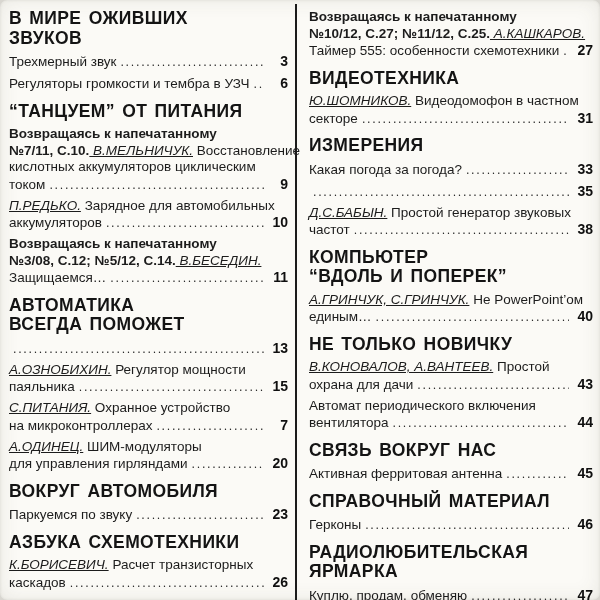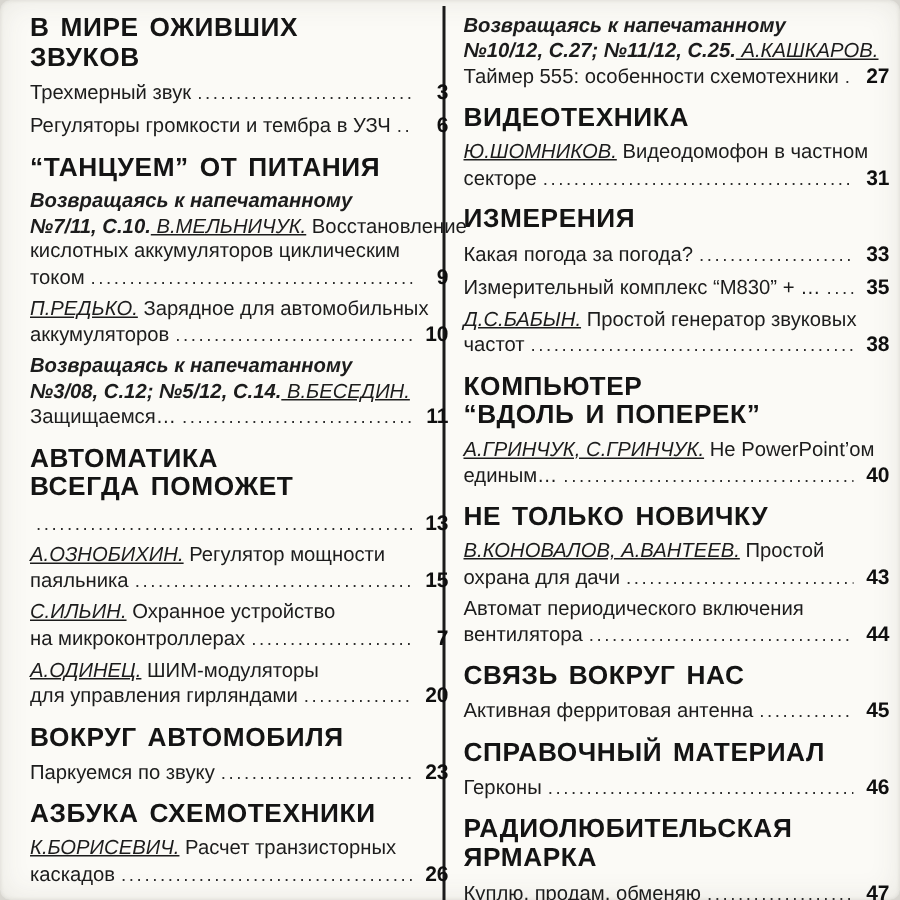--- a/index.html
+++ b/index.html
@@ -3,34 +3,34 @@
 <meta charset="utf-8">
 <style>
   html,body{margin:0;padding:0;background:#d8d6d0;font-family:"Liberation Sans","DejaVu Sans",sans-serif;}
   .page{
     position:relative;width:600px;height:600px;overflow:hidden;
     background:#fbfaf6;border-radius:7px;
     box-shadow:inset 0 0 20px rgba(70,64,52,.10), inset 0 0 3px rgba(70,64,52,.14);
   }
   .divider{position:absolute;left:295px;top:4px;bottom:0;width:2px;background:#1b1b1b;}
   .col{position:absolute;top:9px;}
-  .col-0{left:20px;width:279px;}
+  .col-0{left:9px;width:279px;}
   .col-1{left:309px;width:284px;}
   .section-header{
     font-weight:bold;font-size:17.5px;line-height:19.5px;color:#141414;
     margin:9px 0 5px;letter-spacing:.4px;word-spacing:2px;
   }
   .col > .section-header:first-child{margin-top:0;}
   .entry{margin:0 0 4.5px;font-size:13.5px;line-height:16.5px;color:#1c1c1c;}
   .entry-line{white-space:nowrap;}
   .entry-line.last{display:flex;align-items:baseline;white-space:nowrap;}
   .line-text{white-space:nowrap;}
   .seg-n{font-style:normal;}
   .seg-i{font-style:italic;text-decoration:underline;}
-  .seg-bi{font-style:italic;font-weight:bold;}
+  .seg-bi{font-weight:bold;}
   .leader{
     flex:1;overflow:hidden;white-space:nowrap;
     letter-spacing:1.7px;color:#2c2c2c;margin:0 4px;font-size:12.5px;
   }
   .page-num{font-weight:bold;min-width:20px;text-align:right;color:#0f0f0f;font-size:14px;}
 </style>
 </head>
 <body>
 
 <div class="page">
@@ -96,21 +96,21 @@
       </div>
       <div class="entry">
         <div class="entry-line"><span class="line-text"><span class="seg-i">А.ОЗНОБИХИН.</span><span class="seg-n"> Регулятор мощности</span></span></div>
         <div class="entry-line last">
           <span class="line-text"><span class="seg-n">паяльника</span></span>
           <span class="leader">......................................................................................................................................................</span>
           <span class="page-num">15</span>
         </div>
       </div>
       <div class="entry">
-        <div class="entry-line"><span class="line-text"><span class="seg-i">С.ИЛЬИН.</span><span class="seg-n"> Охранное устройство</span></span></div>
+        <div class="entry-line"><span class="line-text"><span class="seg-i">С.ПИТАНИЯ.</span><span class="seg-n"> Охранное устройство</span></span></div>
         <div class="entry-line last">
           <span class="line-text"><span class="seg-n">на микроконтроллерах</span></span>
           <span class="leader">......................................................................................................................................................</span>
           <span class="page-num">7</span>
         </div>
       </div>
       <div class="entry">
         <div class="entry-line"><span class="line-text"><span class="seg-i">А.ОДИНЕЦ.</span><span class="seg-n"> ШИМ-модуляторы</span></span></div>
         <div class="entry-line last">
           <span class="line-text"><span class="seg-n">для управления гирляндами</span></span>
@@ -166,21 +166,20 @@
       </div>
       <div class="entry">
         <div class="entry-line last">
           <span class="line-text"><span class="seg-n">Какая погода за погода?</span></span>
           <span class="leader">......................................................................................................................................................</span>
           <span class="page-num">33</span>
         </div>
       </div>
       <div class="entry">
         <div class="entry-line last">
-          <span class="line-text"><span class="seg-n">Измерительный комплекс “М830” + …</span></span>
           <span class="leader">......................................................................................................................................................</span>
           <span class="page-num">35</span>
         </div>
       </div>
       <div class="entry">
         <div class="entry-line"><span class="line-text"><span class="seg-i">Д.С.БАБЫН.</span><span class="seg-n"> Простой генератор звуковых</span></span></div>
         <div class="entry-line last">
           <span class="line-text"><span class="seg-n">частот </span></span>
           <span class="leader">......................................................................................................................................................</span>
           <span class="page-num">38</span>

